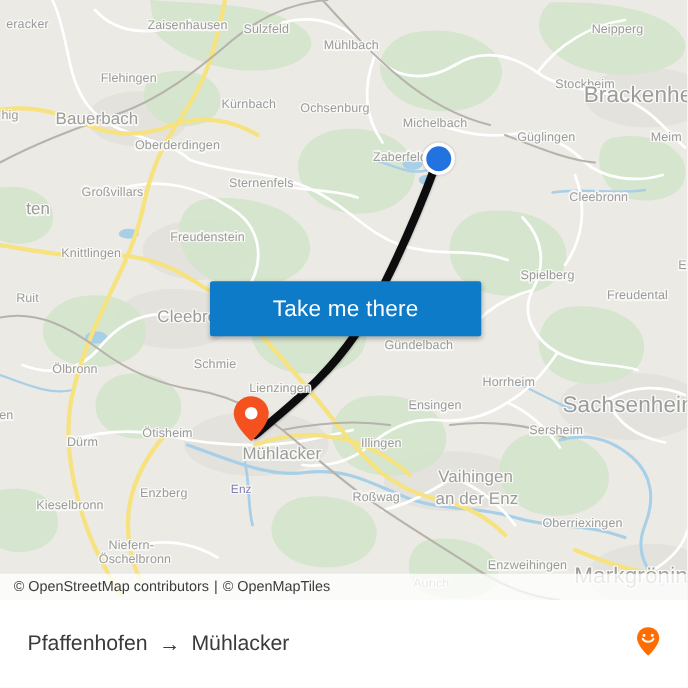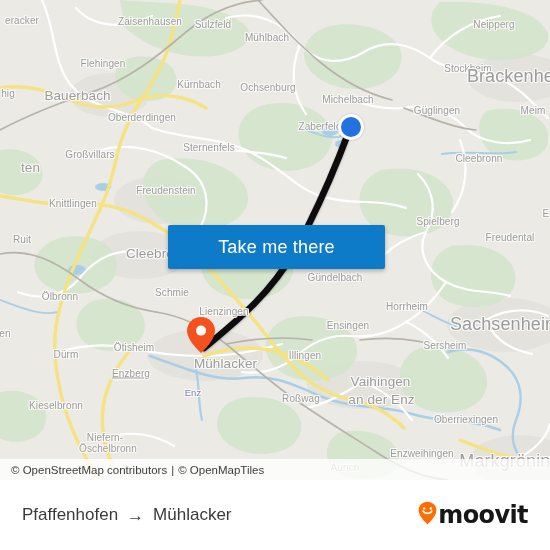--- a/index.html
+++ b/index.html
@@ -291,21 +291,21 @@
         <path d="M360,340 C392,336 424,340 452,350"></path>
       </g>
 
       <path d="M349,131 C336,166 322,198 308,226 C294,256 276,282 254,304 C234,324 216,338 204,348" stroke="#111111" stroke-width="6.5" fill="none" stroke-linecap="round" stroke-linejoin="round" filter="url(#routeShadow)"></path>
     </svg>
 
     <div id="map-labels">
         <div class="map-label sz-m" style="left: 22px; top: 20px;">eracker</div>
         <div class="map-label sz-m" style="left: 150px; top: 21px;">Zaisenhausen</div>
         <div class="map-label sz-m" style="left: 213px; top: 24px;">Sulzfeld</div>
-        <div class="map-label sz-m" style="left: 267px; top: 37px;">Mühlbach</div>
+        <div class="map-label sz-m" style="left: 281px; top: 37px;">Mühlbach</div>
         <div class="map-label sz-m" style="left: 494px; top: 24px;">Neipperg</div>
         <div class="map-label sz-m" style="left: 103px; top: 63px;">Flehingen</div>
         <div class="map-label sz-m" style="left: 199px; top: 84px;">Kürnbach</div>
         <div class="map-label sz-m" style="left: 268px; top: 87px;">Ochsenburg</div>
         <div class="map-label sz-m" style="left: 348px; top: 99px;">Michelbach</div>
         <div class="map-label sz-m" style="left: 437px; top: 110px;">Güglingen</div>
         <div class="map-label sz-m" style="left: 444px; top: 68px; margin-left: 24px;">Stockheim</div>
         <div class="map-label sz-xl" style="left: 520px; top: 76px;">Brackenheim</div>
         <div class="map-label sz-m" style="left: 8px; top: 93px;">hig</div>
         <div class="map-label sz-l" style="left: 57px; top: 95px;">Bauerbach</div>
@@ -330,21 +330,21 @@
         <div class="map-label sz-m" style="left: 407px; top: 306px;">Horrheim</div>
         <div class="map-label sz-m" style="left: 60px; top: 296px;">Ölbronn</div>
         <div class="map-label sz-xl" style="left: 505px; top: 324px;">Sachsenheim</div>
         <div class="map-label sz-m" style="left: 348px; top: 325px;">Ensingen</div>
         <div class="map-label sz-m" style="left: 445px; top: 345px;">Sersheim</div>
         <div class="map-label sz-m" style="left: 134px; top: 347px;">Ötisheim</div>
         <div class="map-label sz-l" style="left: 205px; top: 363px;">Mühlacker</div>
         <div class="map-label sz-m" style="left: 305px; top: 355px;">Illingen</div>
         <div class="map-label sz-m" style="left: 66px; top: 354px;">Dürm</div>
         <div class="map-label sz-m" style="left: 5px; top: 333px;">en</div>
-        <div class="map-label sz-m" style="left: 131px; top: 373px; text-decoration: underline;">Enzberg</div>
+        <div class="map-label sz-m" style="left: 131px; top: 395px;">Enzberg</div>
         <div class="map-label sz-l" style="left: 360px; top: 381px;">Vaihingen</div>
         <div class="map-label sz-m" style="left: 301px; top: 398px;">Roßwag</div>
         <div class="map-label sz-l" style="left: 361px; top: 399px;">an der Enz</div>
         <div class="map-label sz-m" style="left: 56px; top: 405px;">Kieselbronn</div>
         <div class="map-label lbl-river" style="left: 193px; top: 392px;">Enz</div>
         <div class="map-label sz-m" style="left: 466px; top: 419px;">Oberriexingen</div>
         <div class="map-label sz-m" style="left: 105px; top: 437px;">Niefern-</div>
         <div class="map-label sz-m" style="left: 108px; top: 448px;">Öschelbronn</div>
         <div class="map-label sz-m" style="left: 399px; top: 453px; padding-left: 46px;">Enzweihingen</div>
         <div class="map-label sz-m" style="left: 345px; top: 451px; margin-top: 16px;">Aurich</div>
@@ -379,16 +379,15 @@
 
     <div id="brand">
       <span>
         <svg viewBox="0 0 24 30" width="19" height="24">
           <path d="M12 0.8 C5.6 0.8 0.8 5.6 0.8 11.6 C0.8 19.6 12 29.4 12 29.4 C12 29.4 23.2 19.6 23.2 11.6 C23.2 5.6 18.4 0.8 12 0.8 Z" fill="#ff6d00"></path>
           <circle cx="7.8" cy="9.2" r="1.5" fill="#ffffff"></circle>
           <circle cx="16.2" cy="9.2" r="1.5" fill="#ffffff"></circle>
           <path d="M6.6 12.6 C8.4 16.4 15.6 16.4 17.4 12.6" stroke="#ffffff" stroke-width="2.1" fill="none" stroke-linecap="round"></path>
         </svg>
       </span>
-      <span id="brand-word">moovit</span>
     </div>
   </div>
 </div>
 
 </body></html>

